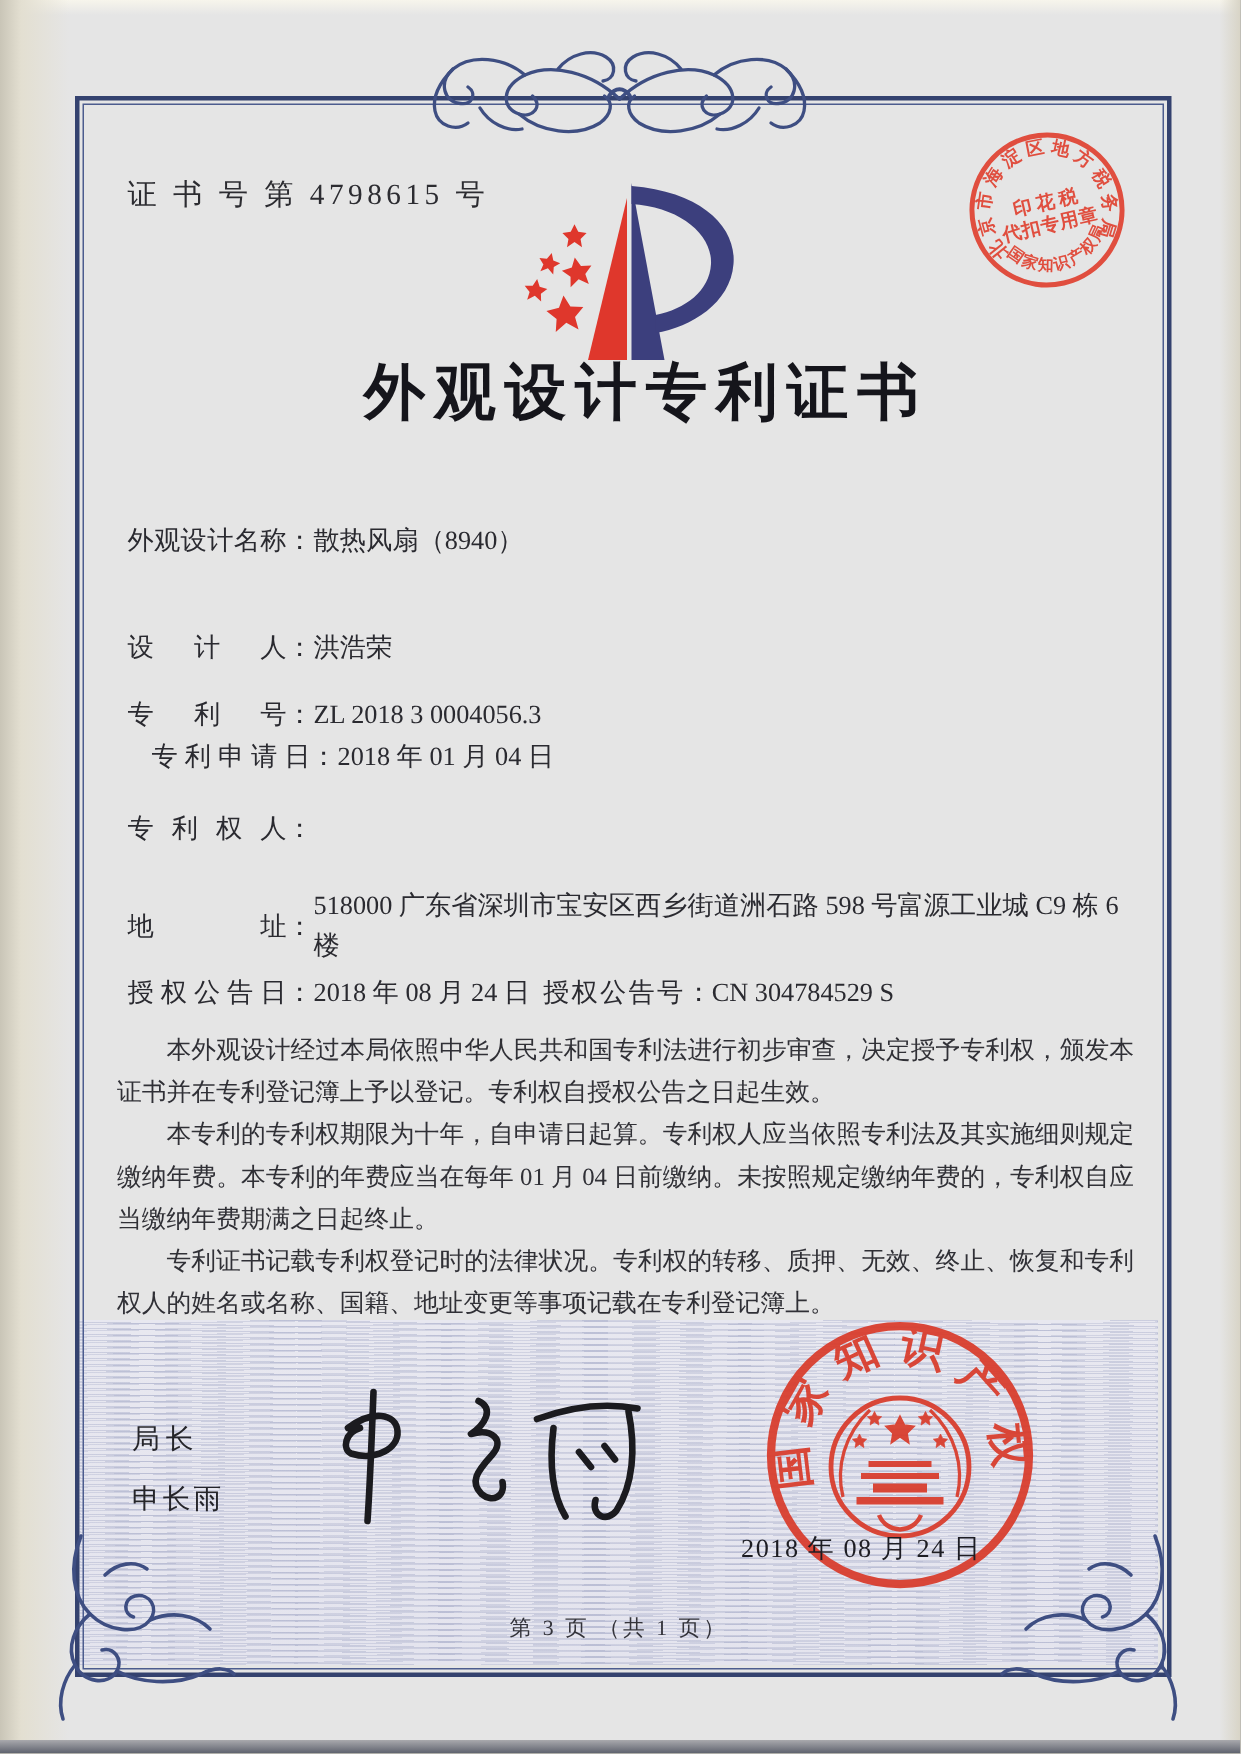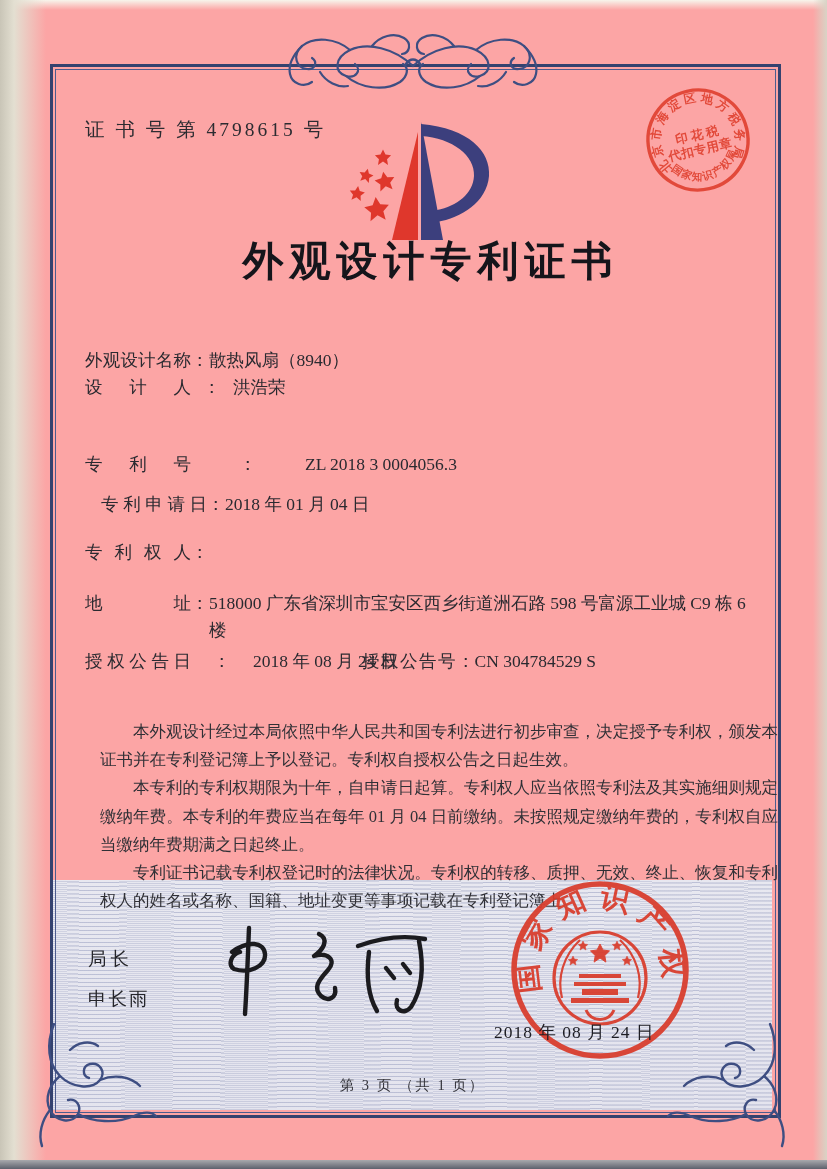--- a/index.html
+++ b/index.html
@@ -1,18 +1,18 @@
 <!DOCTYPE html>
 <html><head>
 <meta charset="utf-8">
 <style>
   html,body{margin:0;padding:0;background:#9a978c;}
   .page{
     position:relative;width:827px;height:1169px;margin:0 auto;
-    background:#fca5a5;overflow:hidden;
+    background:#e5e5e5;overflow:hidden;
     font-family:"Liberation Serif","DejaVu Serif",serif;
     color:#26262b;
   }
   
   .edge-left{position:absolute;left:0;top:0;width:46px;height:100%;
     background:linear-gradient(to right,#c9c5b7 0,#e3dfd1 14px,rgba(239,236,221,0) 46px);z-index:0;}
   .edge-right{position:absolute;right:0;top:0;width:14px;height:100%;
     background:linear-gradient(to left,#d8d4c6,rgba(239,236,221,0));z-index:0;}
   .edge-bottom{position:absolute;left:0;bottom:0;width:100%;height:9px;
     background:linear-gradient(to bottom,#a9a9ad,#5d616d);z-index:8;}
@@ -33,31 +33,31 @@
       linear-gradient(#e8e8f0,#e4e4ee);
   }
 
   .cert-no{position:absolute;left:85px;top:116px;font-size:19.5px;letter-spacing:3px;color:#2c2c31;z-index:4;}
 
   .logo{position:absolute;left:341px;top:118px;z-index:4;}
 
   .title{position:absolute;left:68px;top:234px;width:725px;text-align:center;
     font-size:41px;font-weight:bold;letter-spacing:6px;color:#15151b;z-index:4;}
 
-  .f-row{position:absolute;left:85px;width:682px;font-size:17.5px;line-height:27px;color:#2a2a30;z-index:4;display:flex;}
+  .f-row{position:absolute;left:85px;width:682px;font-size:17.5px;line-height:27px;color:#2a2a30;z-index:4;display:flex;align-items:center;}
   .f-label{display:inline-block;width:106px;text-align:justify;text-align-last:justify;flex:0 0 106px;}
   .f-colon{flex:0 0 18px;}
   .f-value{flex:1;}
-  .row0{top:347px;} .row1{top:374px;gap:12px;} .row2{top:451px;gap:48px;} .row3{top:491px;margin-left:16px;}
-  .row4{top:539px;} .row5{top:590px;} .row6{top:648px;gap:22px;}
+  .row0{top:347px;} .row1{top:418px;} .row2{top:463px;} .row3{top:491px;margin-left:16px;}
+  .row4{top:539px;} .row5{top:590px;} .row6{top:648px;}
   .grant-no{position:absolute;left:277px;top:0;white-space:nowrap;}
   .grant-no .g-label{letter-spacing:1.5px;}
 
-  .paras{position:absolute;left:100px;top:686px;width:678px;z-index:4;
-    font-size:16.5px;line-height:28.2px;text-align:justify;color:#303036;margin-top:32px;}
+  .paras{position:absolute;left:78px;top:686px;width:678px;z-index:4;
+    font-size:16.5px;line-height:28.2px;text-align:justify;color:#303036;}
   .paras p{margin:0;text-indent:2em;}
 
   .signer-title{position:absolute;left:88px;top:946px;font-size:18.5px;letter-spacing:4px;z-index:4;color:#25252a;}
   .signer-name{position:absolute;left:88px;top:986px;font-size:18.5px;letter-spacing:2px;z-index:4;color:#25252a;}
   .signature{position:absolute;left:218px;top:922px;z-index:5;}
 
   .tax-stamp{position:absolute;left:641px;top:83px;z-index:5;transform:rotate(-13deg);opacity:.92;}
   .office-seal{position:absolute;left:507px;top:877px;z-index:5;opacity:.93;}
   .seal-date{position:absolute;left:494px;top:1020px;z-index:6;font-size:17.5px;letter-spacing:1px;color:#1d1d23;white-space:nowrap;}
 

